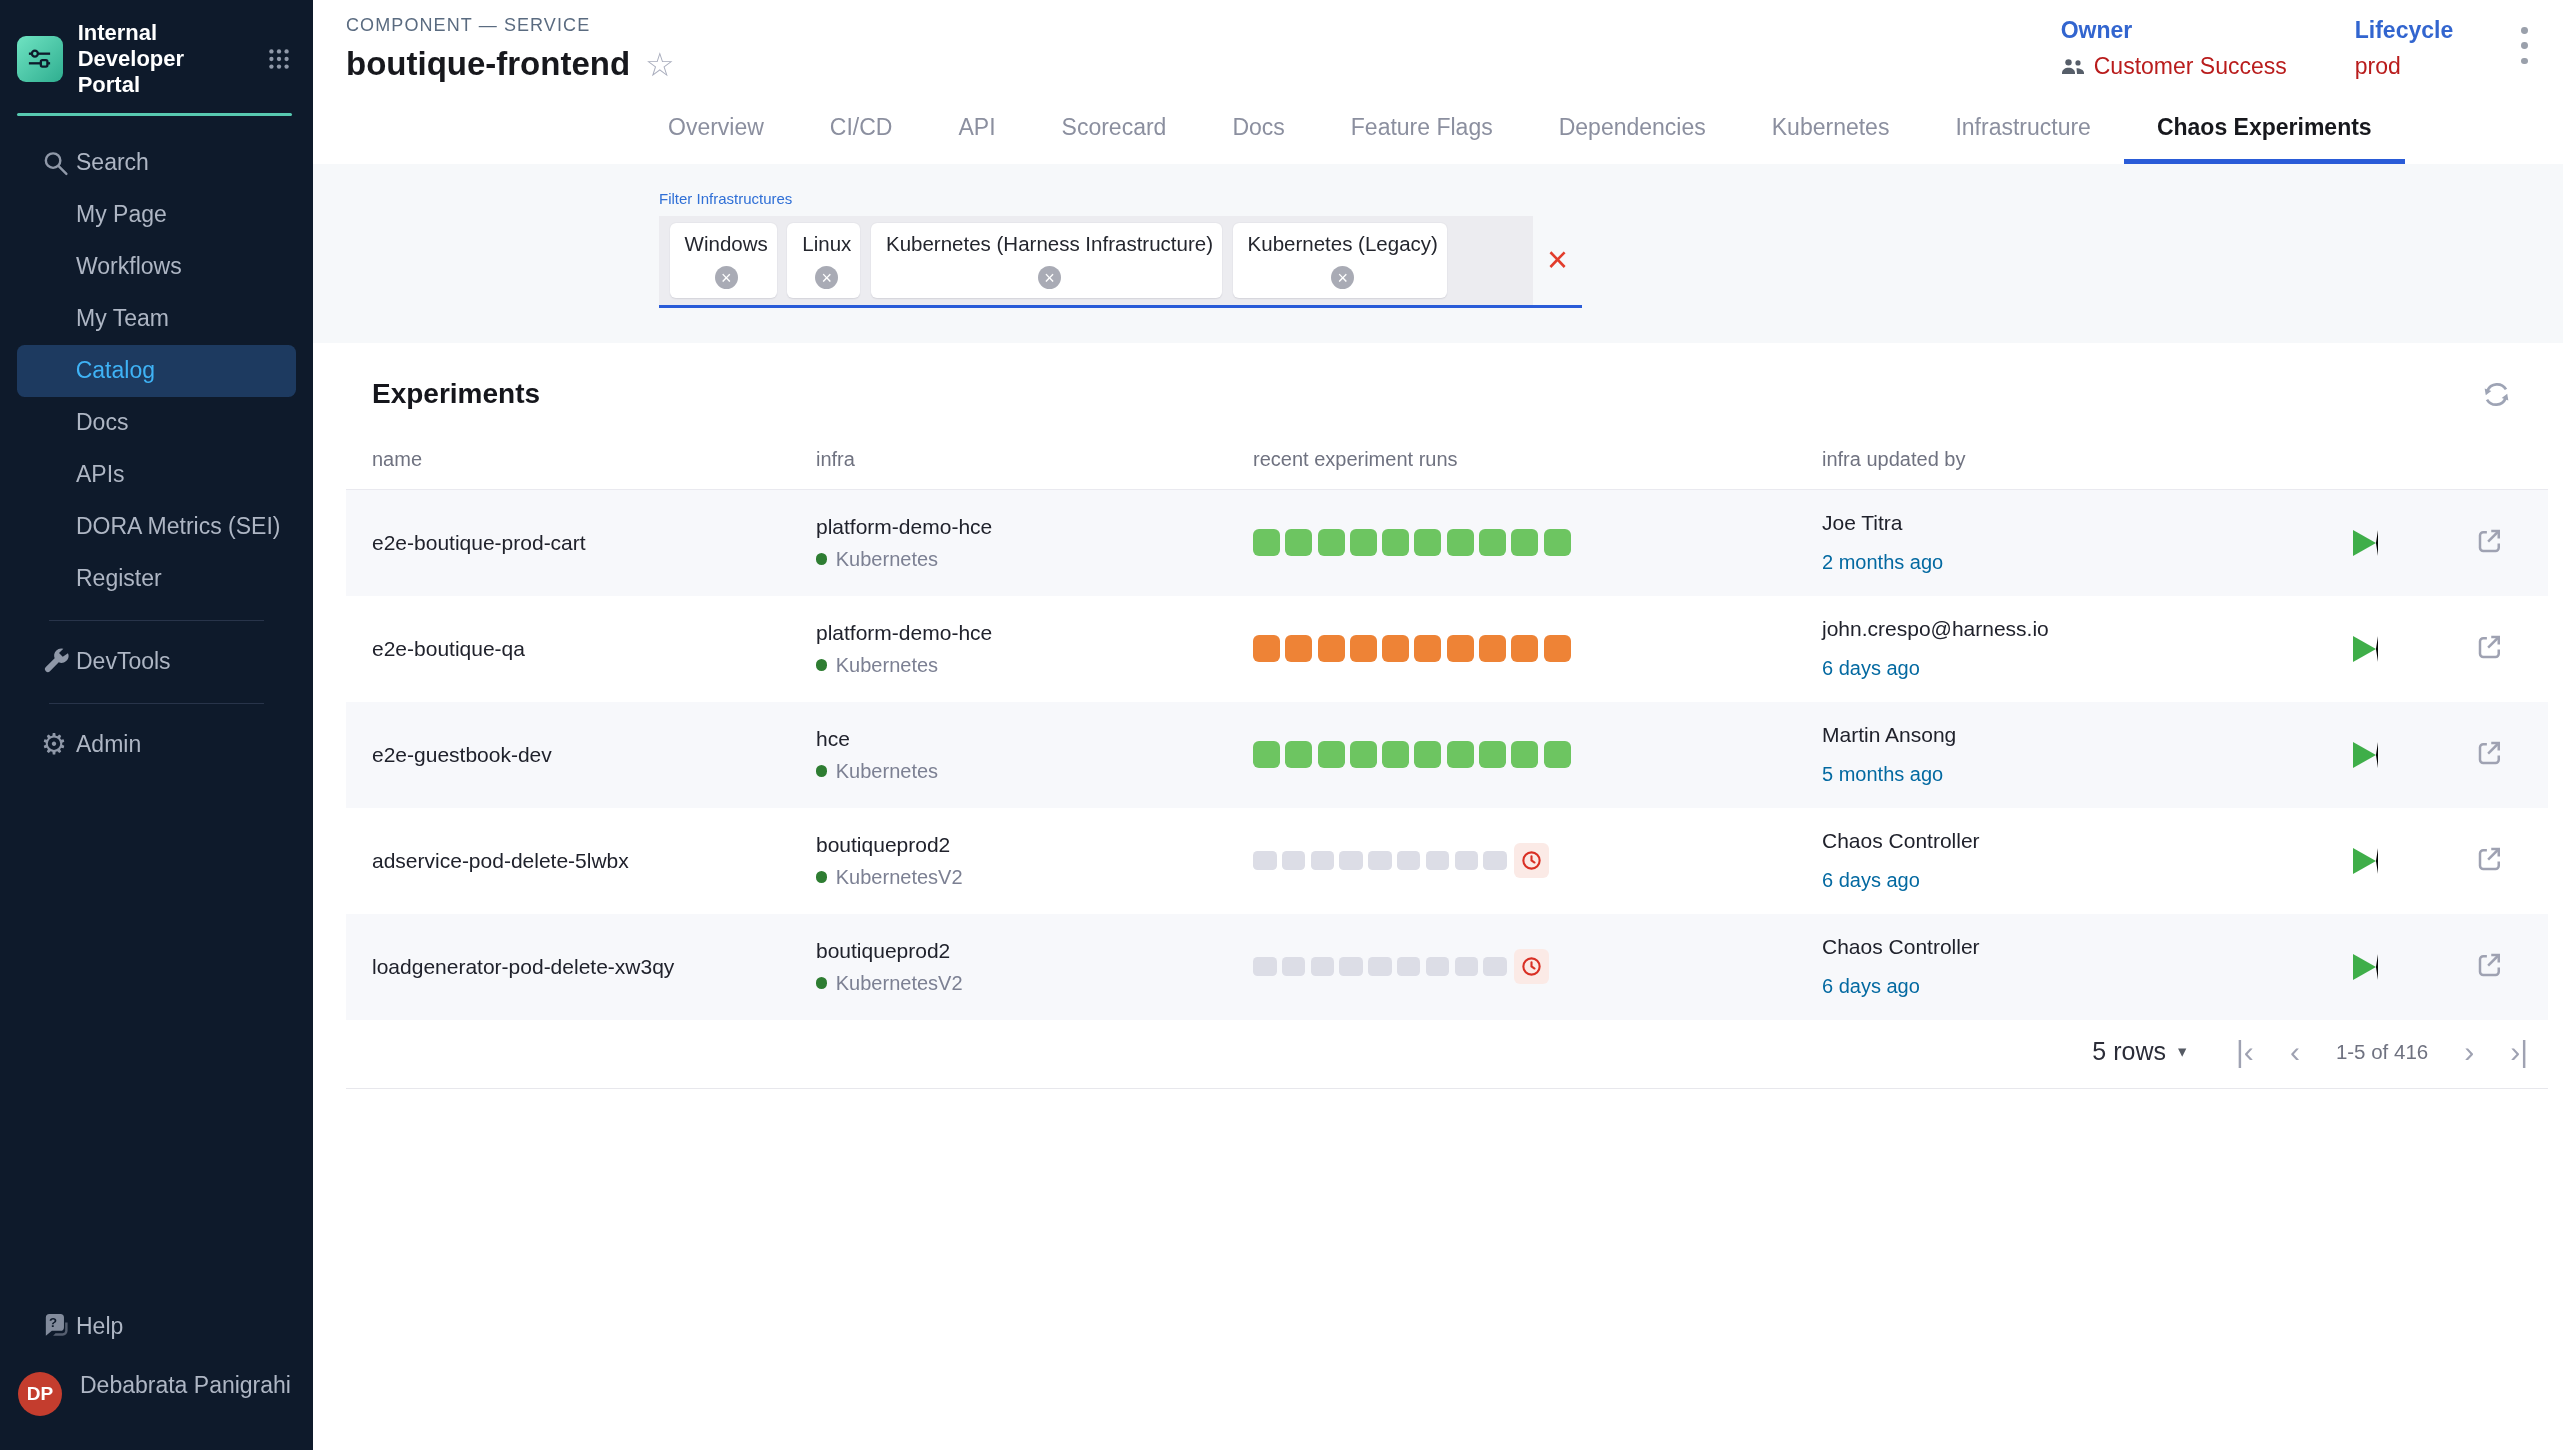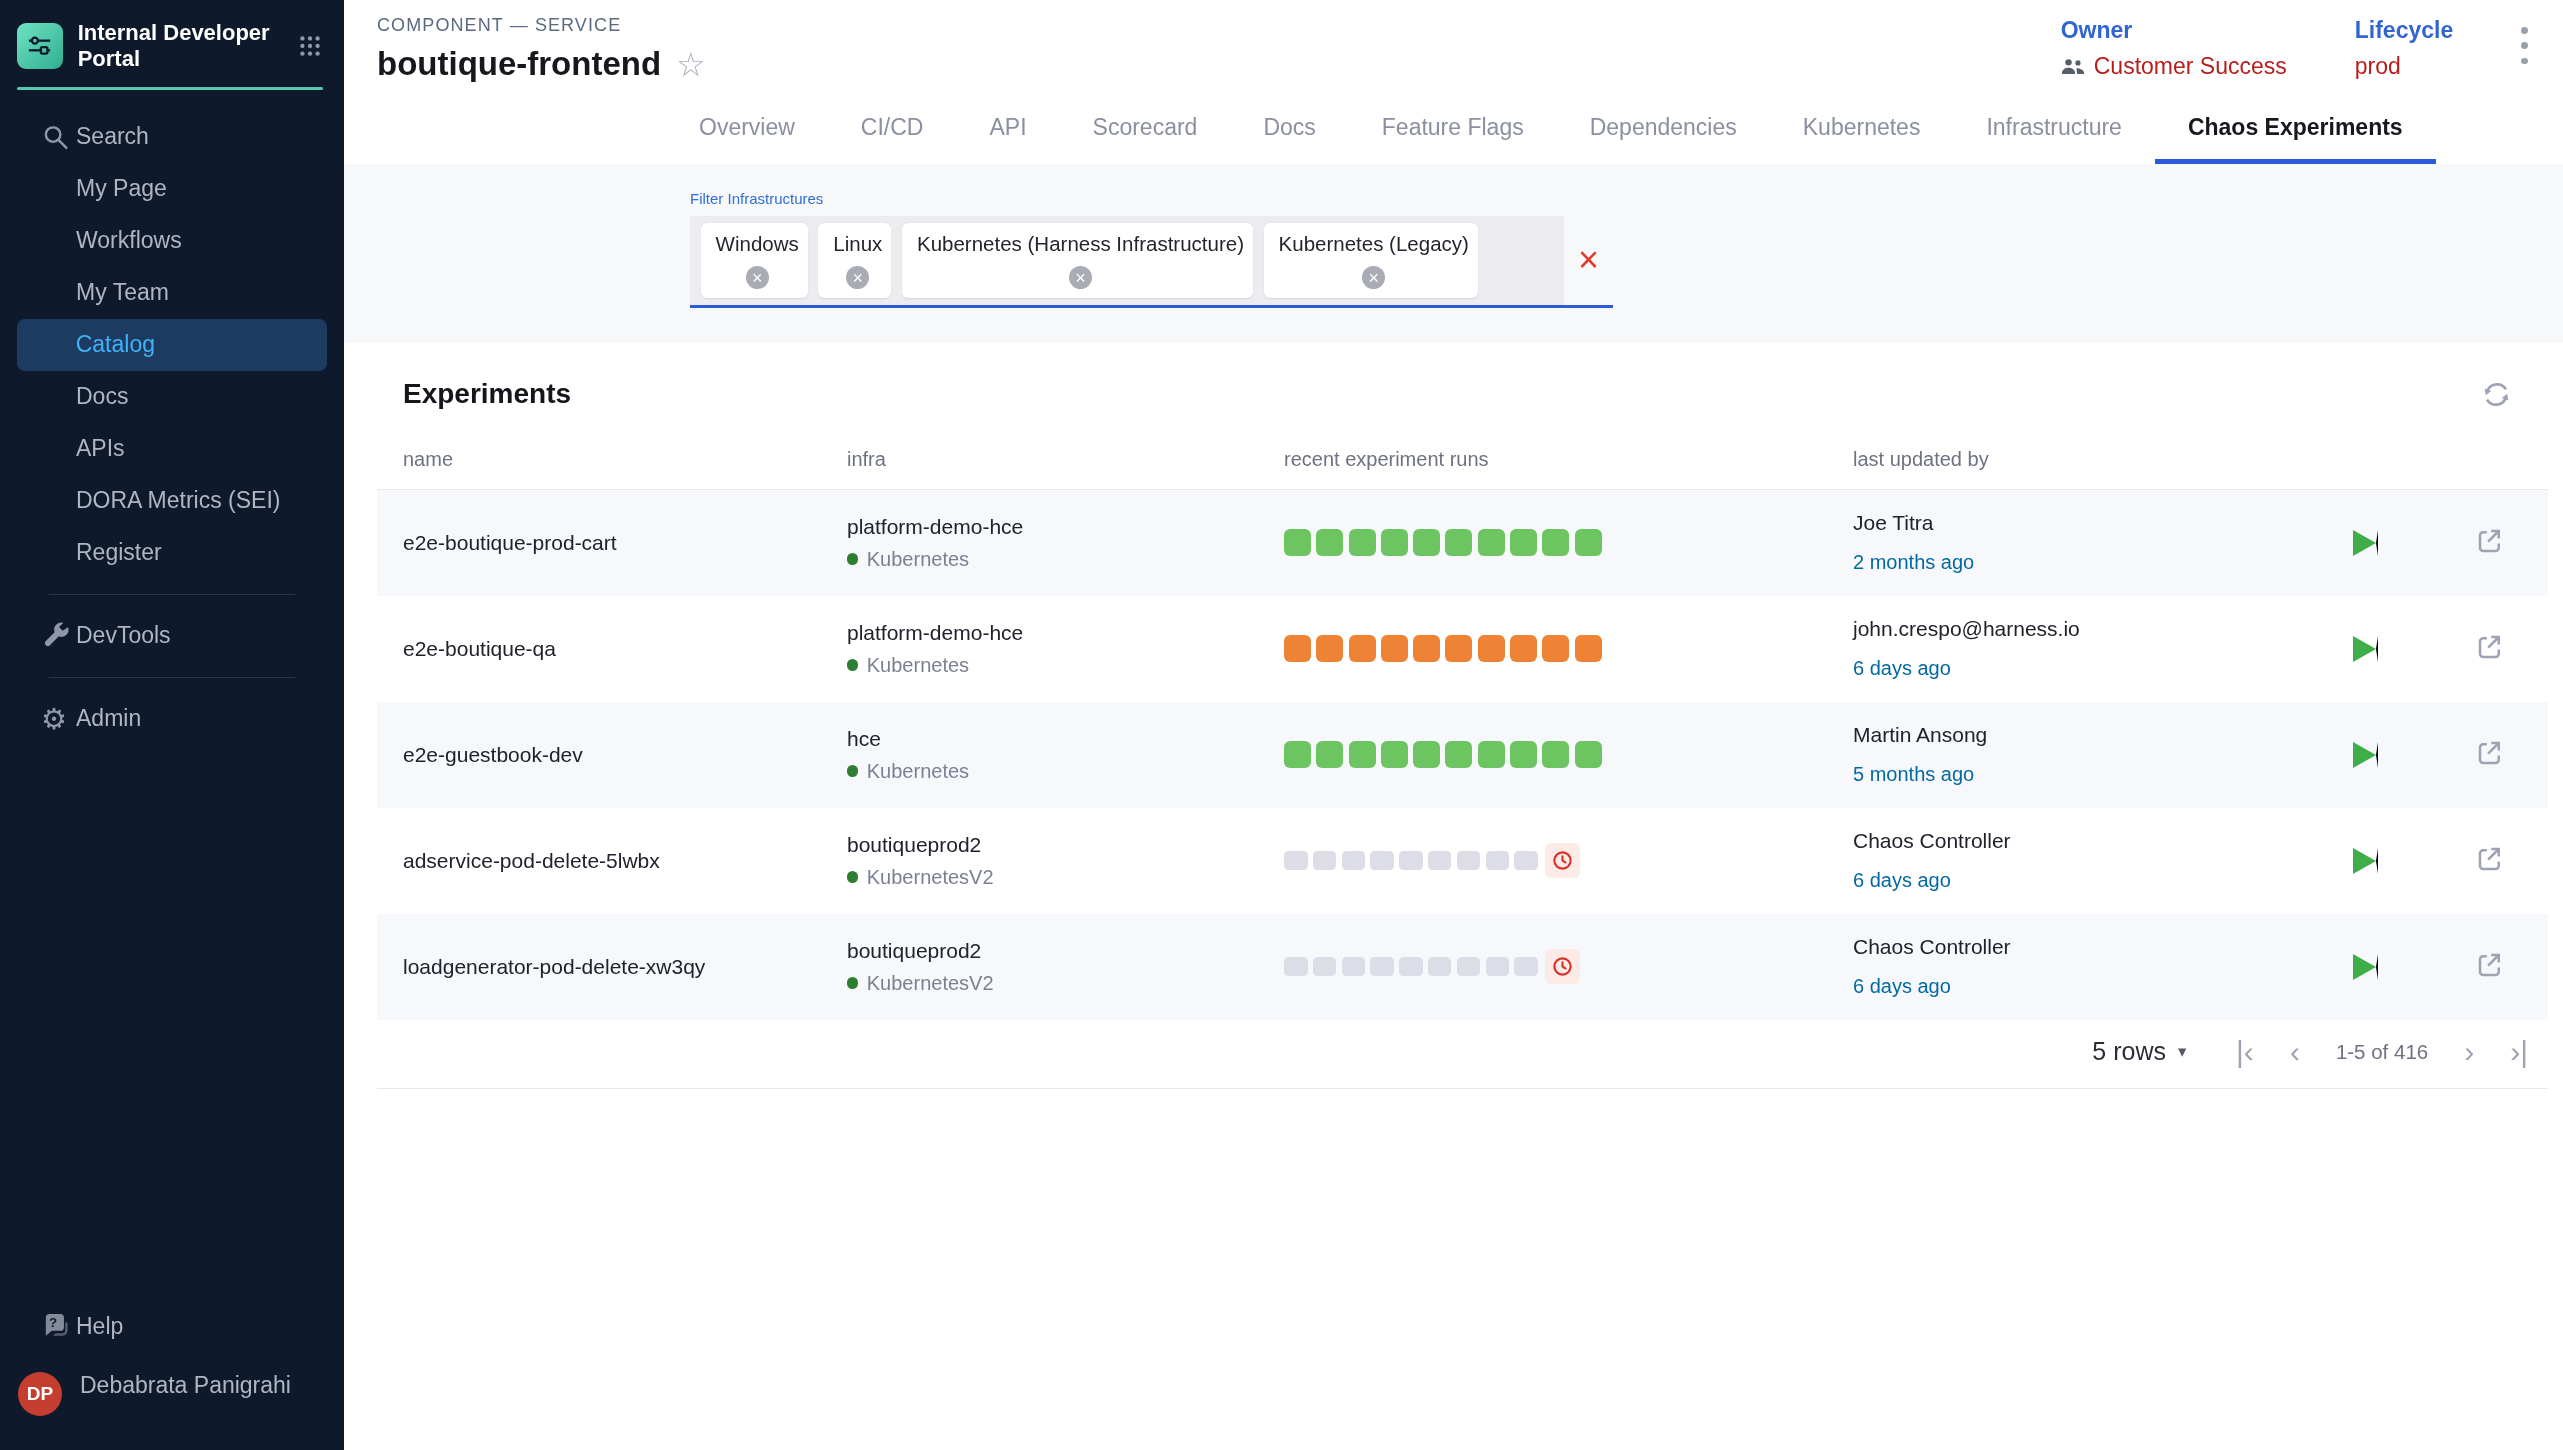--- a/index.html
+++ b/index.html
@@ -1,21 +1,21 @@
 <!DOCTYPE html>
 <html style="font-size:12px"><head>
 <meta charset="utf-8">
 <style>
   * { box-sizing: border-box; margin: 0; padding: 0; }
   html,body { width:2563px; height:1450px; overflow:hidden;
     font-family:"Liberation Sans", sans-serif; background:#fff; }
   .app { display:flex; width:100%; height:100%; }
 
   
-  .sidebar { width:344px; flex-shrink:0; background:#0e1a2b; color:#aeb6c4;
+  .sidebar { width:313px; flex-shrink:0; background:#0e1a2b; color:#aeb6c4;
     display:flex; flex-direction:column; }
   .brand { display:flex; align-items:center; gap:15px; padding:20px 21px 0 16.7px; }
   .logo { width:46px; height:46px; border-radius:9px; flex-shrink:0;
     background:linear-gradient(135deg,#6fe3c2,#2fae90);
     display:flex; align-items:center; justify-content:center; }
   .brand-title { flex:1; font-size:22px; font-weight:bold; color:#fff; line-height:1.18; }
   .grid-icon { color:#8f98a8; flex-shrink:0; }
   .brand-underline { height:3px; background:#57c9b0; border-radius:1.5px; margin:15px 21px 0 16.7px; }
   .nav { margin-top:21px; display:flex; flex-direction:column; }
   .nav-item { position:relative; height:52px; display:flex; align-items:center;
@@ -294,21 +294,21 @@
               <polygon points="20.6,16.4 15.8,14.6 19.8,11.4" fill="currentColor" stroke="none"></polygon>
             </svg>
           </button>
         </div>
 
         <div class="table">
           <div class="thead">
             <div class="pad1">name</div>
             <div>infra</div>
             <div>recent experiment runs</div>
-            <div>last updated by</div>
+            <div>infra updated by</div>
             <div></div>
           </div>
           <div id="tbody">
               <div class="trow striped">
                 <div class="pad1">
                   <div class="exp-name">e2e-boutique-prod-cart</div>
                 </div>
                 <div>
                   <div class="infra-name">platform-demo-hce</div>
                   <div class="infra-sub">

